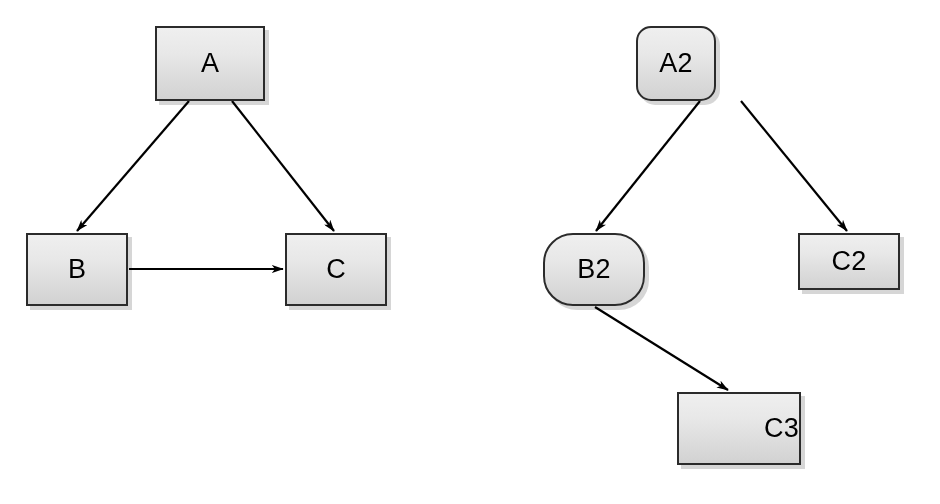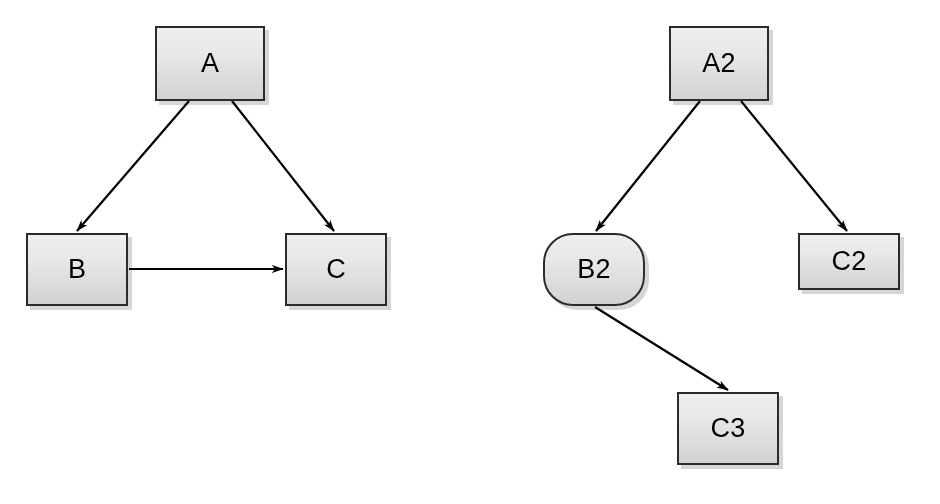--- a/index.html
+++ b/index.html
@@ -71,27 +71,27 @@
   <div id="nodes">
       <div class="node" style="left: 155px; top: 26px; width: 110px; height: 75px;">
         <span class="node-label">A</span>
       </div>
       <div class="node" style="left: 26px; top: 233px; width: 102px; height: 73px;">
         <span class="node-label">B</span>
       </div>
       <div class="node" style="left: 285px; top: 233px; width: 102px; height: 73px;">
         <span class="node-label">C</span>
       </div>
-      <div class="node" style="left: 669px; top: 26px; width: 100px; height: 75px;">
+      <div class="node" style="left: 636px; top: 26px; width: 80px; height: 75px; border-radius: 15px;">
         <span class="node-label">A2</span>
       </div>
       <div class="node" style="left: 543px; top: 233px; width: 102px; height: 73px; border-radius: 30px;">
         <span class="node-label">B2</span>
       </div>
       <div class="node" style="left: 798px; top: 233px; width: 102px; height: 57px;">
         <span class="node-label">C2</span>
       </div>
-      <div class="node" style="left: 677px; top: 392px; width: 102px; height: 73px;">
+      <div class="node" style="left: 677px; top: 392px; width: 124px; height: 73px; justify-content: flex-end;">
         <span class="node-label">C3</span>
       </div>
     </div>
 
 </div>
 
 </body></html>

